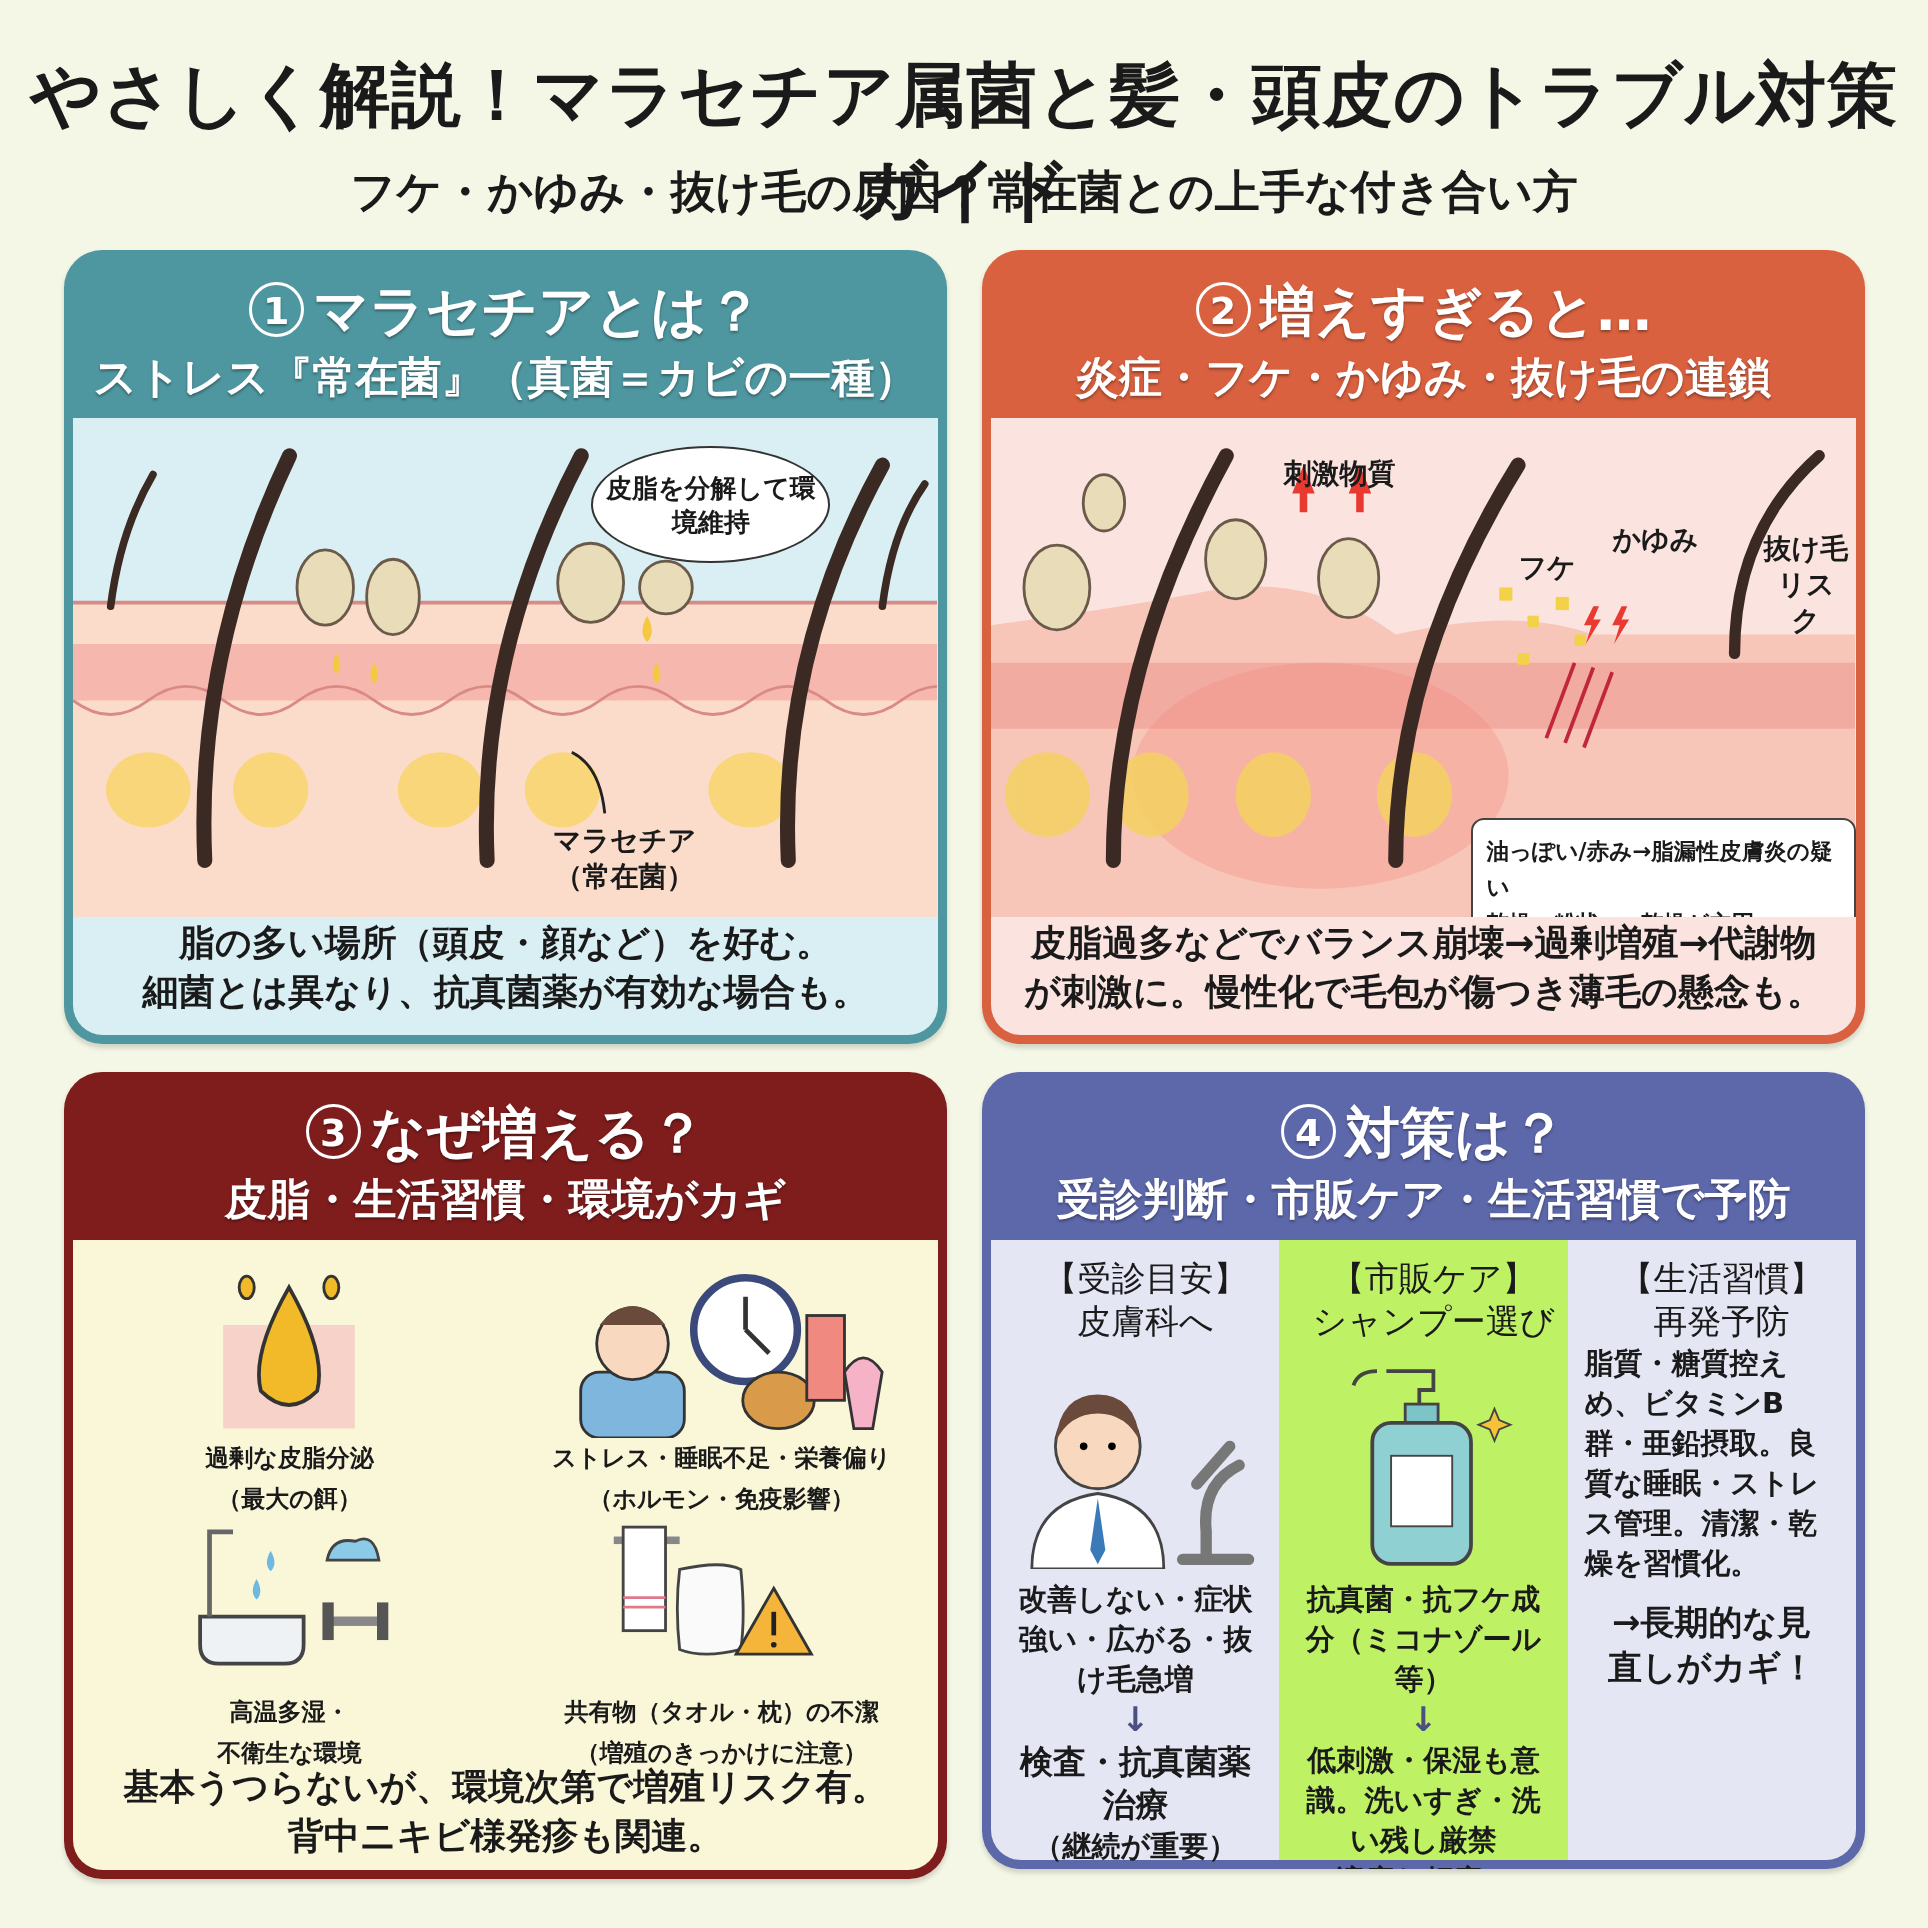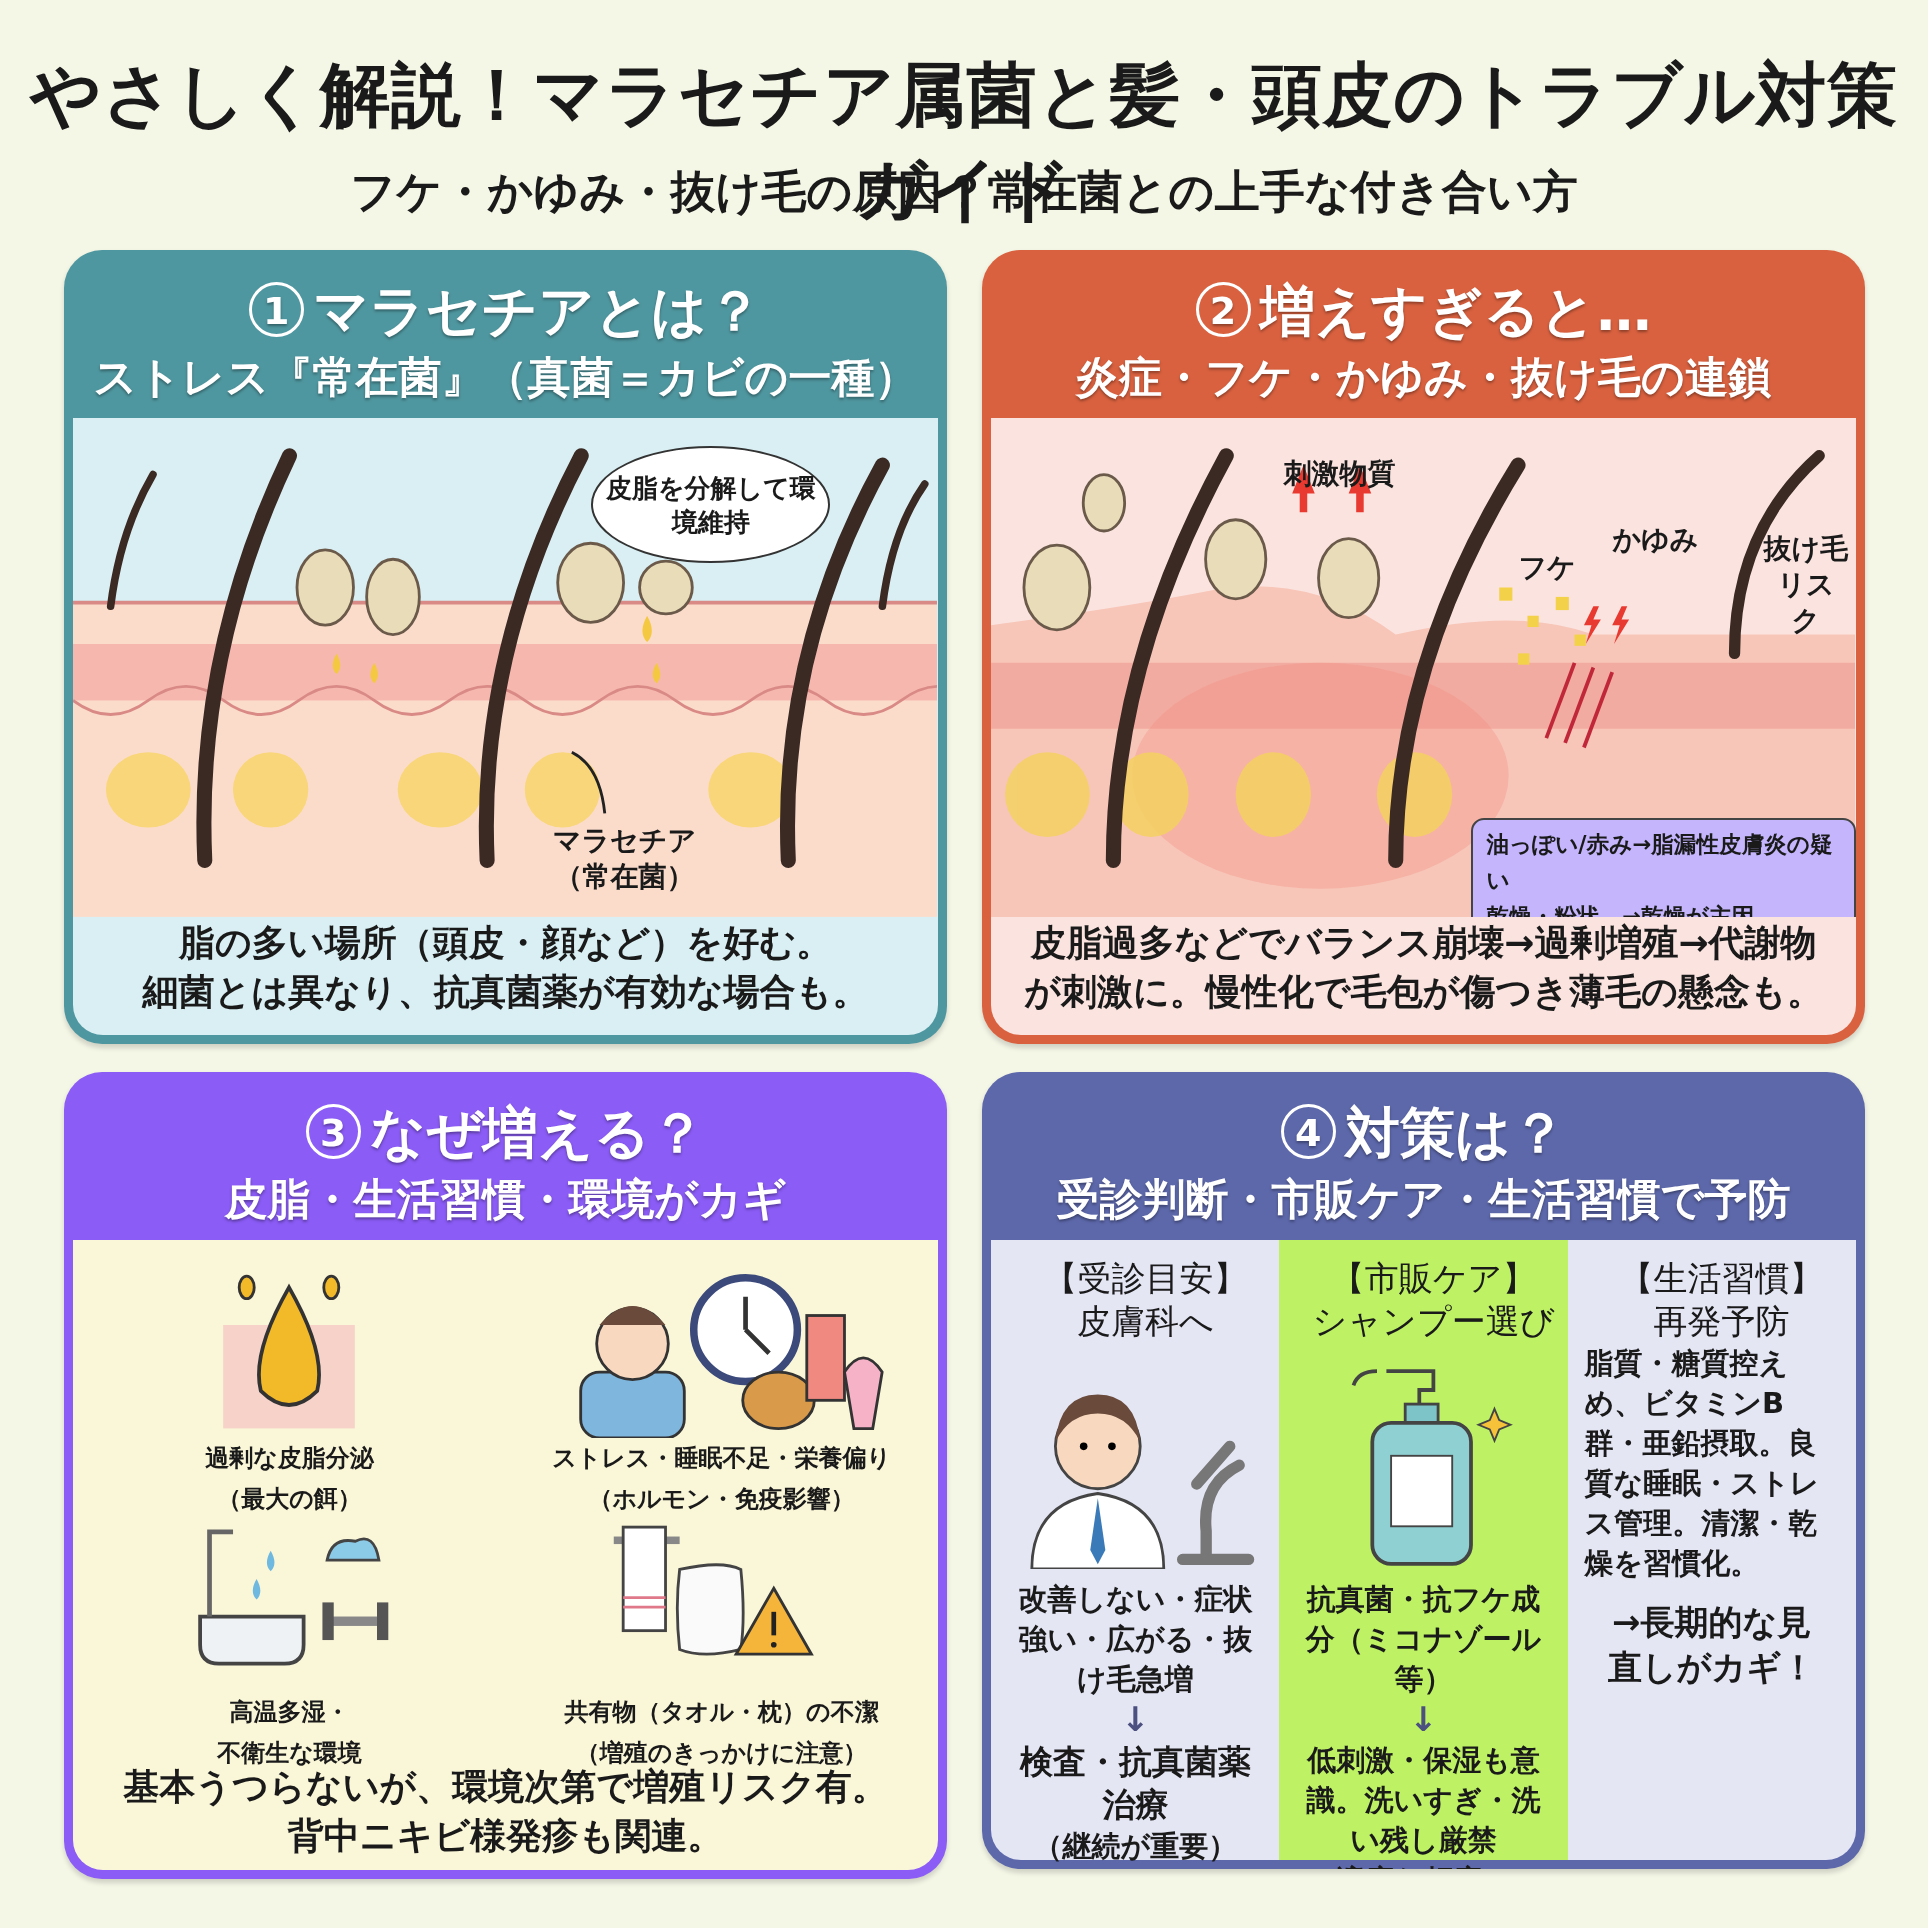--- a/index.html
+++ b/index.html
@@ -10,29 +10,29 @@
   .card-head{text-align:center;color:#fff;font-weight:bold;text-shadow:0 1.9px 2.8px rgba(0,0,0,.35);}
   .card-head .h1{font-size:55px;padding-top:28px;line-height:66px;}
   .card-head .h2{font-size:43px;line-height:55px;margin-top:5.6px;}
   .num{display:inline-block;width:55px;height:55px;border:3.8px solid #fff;border-radius:50%;font-size:38px;line-height:53px;text-align:center;vertical-align:middle;margin-right:9.4px;box-sizing:border-box;position:relative;top:-5.6px;}
   .card-body{position:absolute;left:9.4px;right:9.4px;}
   
   #c1{left:64px;top:250px;width:883px;height:794px;background:#4f97a0;}
   #c1 .card-body{top:168px;bottom:9.4px;background:#d9eff3;border-radius:0 0 30px 30px;}
   #c2{left:982px;top:250px;width:883px;height:794px;background:#d9613f;}
   #c2 .card-body{top:168px;bottom:9.4px;background:#fbe4e0;border-radius:0 0 30px 30px;}
-  #c3{left:64px;top:1072px;width:883px;height:807px;background:#8b5cf6;}
+  #c3{left:64px;top:1072px;width:883px;height:807px;background:#7f1d1d;}
   #c3 .card-body{top:168px;bottom:9.4px;background:#faf6d8;border-radius:0 0 30px 30px;}
   #c4{left:982px;top:1072px;width:883px;height:797px;background:#5d68ab;}
   #c4 .card-body{top:168px;bottom:9.4px;background:#e4e6f4;border-radius:0 0 30px 30px;}
   .illus{position:absolute;left:0;right:0;top:0;height:499px;overflow:hidden;}
   .caption{position:absolute;left:0;right:0;bottom:19px;text-align:center;font-size:36px;font-weight:bold;line-height:49px;}
   .bubble{position:absolute;background:#fff;border:2.8px solid #333;border-radius:50%;text-align:center;font-weight:bold;font-size:26px;display:flex;align-items:center;justify-content:center;line-height:34px;}
   .lbl{position:absolute;font-weight:bold;font-size:28px;line-height:36px;text-align:center;}
-  .note{position:absolute;background:#c4b5fd;border:2.8px solid #444;border-radius:13px;padding:6px 13px;font-weight:bold;font-size:22.6px;line-height:36px;}
+  .note{position:absolute;background:#ffffff;border:2.8px solid #444;border-radius:13px;padding:13px 13px;font-weight:bold;font-size:22.6px;line-height:36px;}
   .grid4{position:absolute;left:0;right:0;top:0;bottom:113px;}
   .cell{position:absolute;width:50%;text-align:center;}
   .cell .ico{height:179px;position:relative;}
   .cell .t1{font-size:24px;font-weight:bold;line-height:41px;}
   .cols{position:absolute;left:0;right:0;top:0;bottom:0;display:flex;}
   .col{flex:1;text-align:center;padding-top:17px;position:relative;}
   .col.mid{background:#bef264;}
   .col .ch{font-size:34px;font-weight:normal;line-height:43px;padding-left:20px;}
   .col .ic{height:217px;position:relative;margin:9.4px 0;}
   .col .tx{font-size:29px;font-weight:bold;line-height:40px;}

